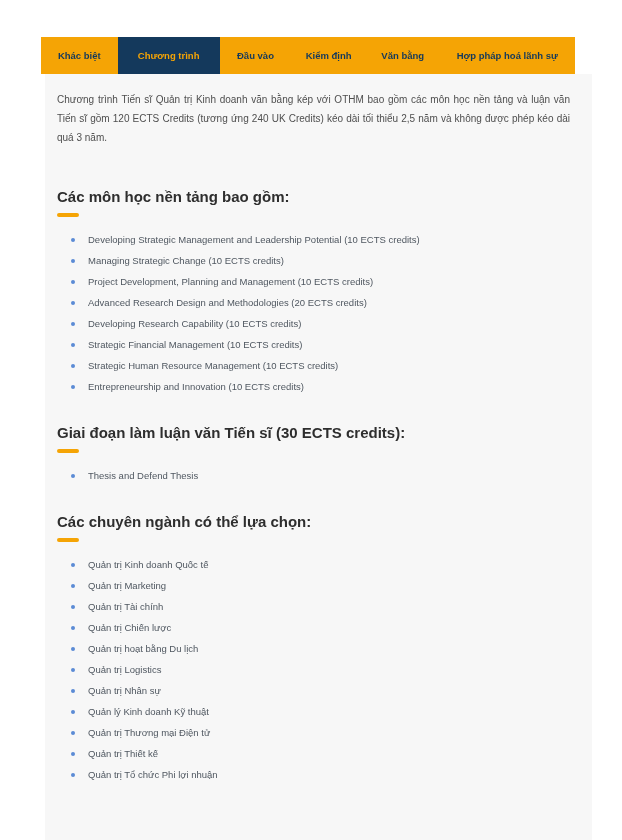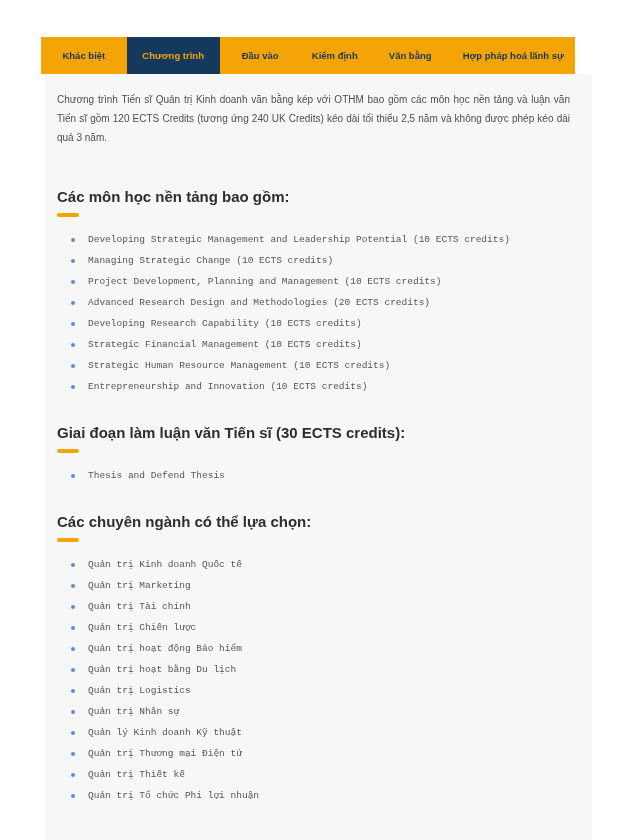--- a/index.html
+++ b/index.html
@@ -25,21 +25,20 @@
   .tab {
     display: flex;
     align-items: center;
     justify-content: center;
     font-size: 9.5px;
     font-weight: bold;
     color: #14395C;
     cursor: pointer;
     text-align: center;
     line-height: 11px;
-    margin-left: 8px;
   }
   .tab:nth-child(1) { width: 78px; }
   .tab:nth-child(2) { width: 104px; }
   .tab:nth-child(3) { width: 73px; }
   .tab:nth-child(4) { width: 76px; }
   .tab:nth-child(5) { width: 75px; }
   .tab:nth-child(6) { width: 138px; }
   .tab.active { background: #14395C; color: #F5A405; }
   
   .panel {
@@ -77,21 +76,20 @@
     list-style: none;
     margin: 12px 0 0 0;
     padding: 0;
   }
   .bullet-list li {
     display: flex;
     align-items: center;
     height: 21px;
     font-size: 9.5px;
     color: #4F5760;
-    font-family: Liberation Mono, monospace;
   }
   .bullet {
     width: 4px;
     height: 4px;
     border-radius: 50%;
     background: #5B8BD5;
     margin: 0 13px 0 14px;
     flex: none;
   }
 </style>
@@ -191,24 +189,20 @@
             <li>
               <span class="bullet"></span>
               <span>Quản trị Tài chính</span>
             </li>
 
             <li>
               <span class="bullet"></span>
               <span>Quản trị Chiến lược</span>
             </li>
 
-            <li>
-              <span class="bullet"></span>
-              <span>Quản trị hoạt động Bảo hiểm</span>
-            </li>
 
             <li>
               <span class="bullet"></span>
               <span>Quản trị hoạt bằng Du lịch</span>
             </li>
 
             <li>
               <span class="bullet"></span>
               <span>Quản trị Logistics</span>
             </li>

